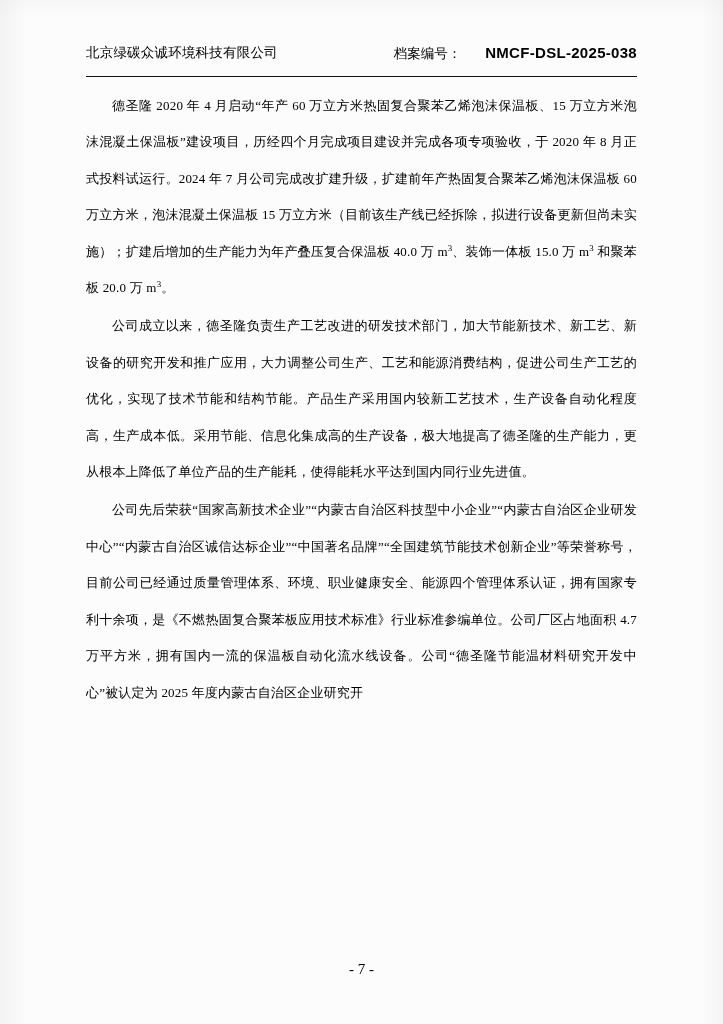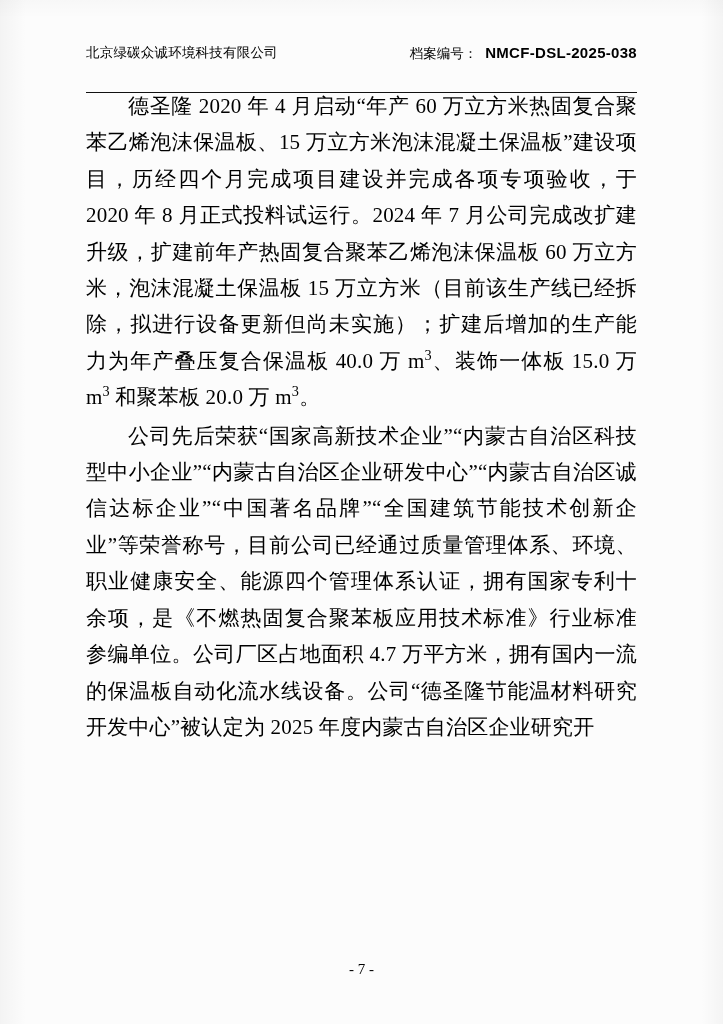--- a/index.html
+++ b/index.html
@@ -37,52 +37,52 @@
   .header {
     position: absolute;
     left: 86px;
     right: 86px;
     top: 44px;
     height: 28px;
     display: flex;
     align-items: flex-start;
     justify-content: space-between;
     border-bottom: 1px solid #111;
-    padding-bottom: 20px;
+    padding-bottom: 4px;
   }
   .header-left {
     font-size: 13.5px;
     letter-spacing: 0.2px;
     white-space: nowrap;
   }
   .header-right {
     display: flex;
     align-items: baseline;
-    gap: 8px;
+    gap: 24px;
     white-space: nowrap;
   }
   .header-right .hr-label {
     font-size: 13.5px;
   }
   .header-right .hr-code {
     font-size: 15px;
     font-weight: bold;
     font-family: Liberation Sans, sans-serif;
     letter-spacing: 0.3px;
   }
   .content {
     position: absolute;
     left: 86px;
     right: 86px;
     top: 88px;
     bottom: 80px;
   }
   p.para {
     margin: 0 0 2px 0;
-    font-size: 21px;
+    font-size: 13px;
     line-height: 36.4px;
     text-align: justify;
     text-justify: inter-ideograph;
     text-indent: 2em;
     font-family: "Liberation Serif", "DejaVu Serif", serif;
     letter-spacing: 0.2px;
   }
   p.para:last-child {
     margin-bottom: 0;
   }
@@ -109,18 +109,19 @@
   <div class="header">
     <div class="header-left">北京绿碳众诚环境科技有限公司</div>
     <div class="header-right">
       <span class="hr-label">档案编号：</span>
       <span class="hr-code">NMCF-DSL-2025-038</span>
     </div>
   </div>
 
   <div class="content">
     <p class="para">德圣隆 2020 年 4 月启动“年产 60 万立方米热固复合聚苯乙烯泡沫保温板、15 万立方米泡沫混凝土保温板”建设项目，历经四个月完成项目建设并完成各项专项验收，于 2020 年 8 月正式投料试运行。2024 年 7 月公司完成改扩建升级，扩建前年产热固复合聚苯乙烯泡沫保温板 60 万立方米，泡沫混凝土保温板 15 万立方米（目前该生产线已经拆除，拟进行设备更新但尚未实施）；扩建后增加的生产能力为年产叠压复合保温板 40.0 万 m<sup>3</sup>、装饰一体板 15.0 万 m<sup>3</sup> 和聚苯板 20.0 万 m<sup>3</sup>。</p>
+    <p class="para">公司成立以来，德圣隆负责生产工艺改进的研发技术部门，加大节能新技术、新工艺、新设备的研究开发和推广应用，大力调整公司生产、工艺和能源消费结构，促进公司生产工艺的优化，实现了技术节能和结构节能。产品生产采用国内较新工艺技术，生产设备自动化程度高，生产成本低。采用节能、信息化集成高的生产设备，极大地提高了德圣隆的生产能力，更从根本上降低了单位产品的生产能耗，使得能耗水平达到国内同行业先进值。</p>
     <p class="para">公司先后荣获“国家高新技术企业”“内蒙古自治区科技型中小企业”“内蒙古自治区企业研发中心”“内蒙古自治区诚信达标企业”“中国著名品牌”“全国建筑节能技术创新企业”等荣誉称号，目前公司已经通过质量管理体系、环境、职业健康安全、能源四个管理体系认证，拥有国家专利十余项，是《不燃热固复合聚苯板应用技术标准》行业标准参编单位。公司厂区占地面积 4.7 万平方米，拥有国内一流的保温板自动化流水线设备。公司“德圣隆节能温材料研究开发中心”被认定为 2025 年度内蒙古自治区企业研究开</p>
   </div>
 
   <div class="footer">- 7 -</div>
 
 </div>
 
 </body></html>

